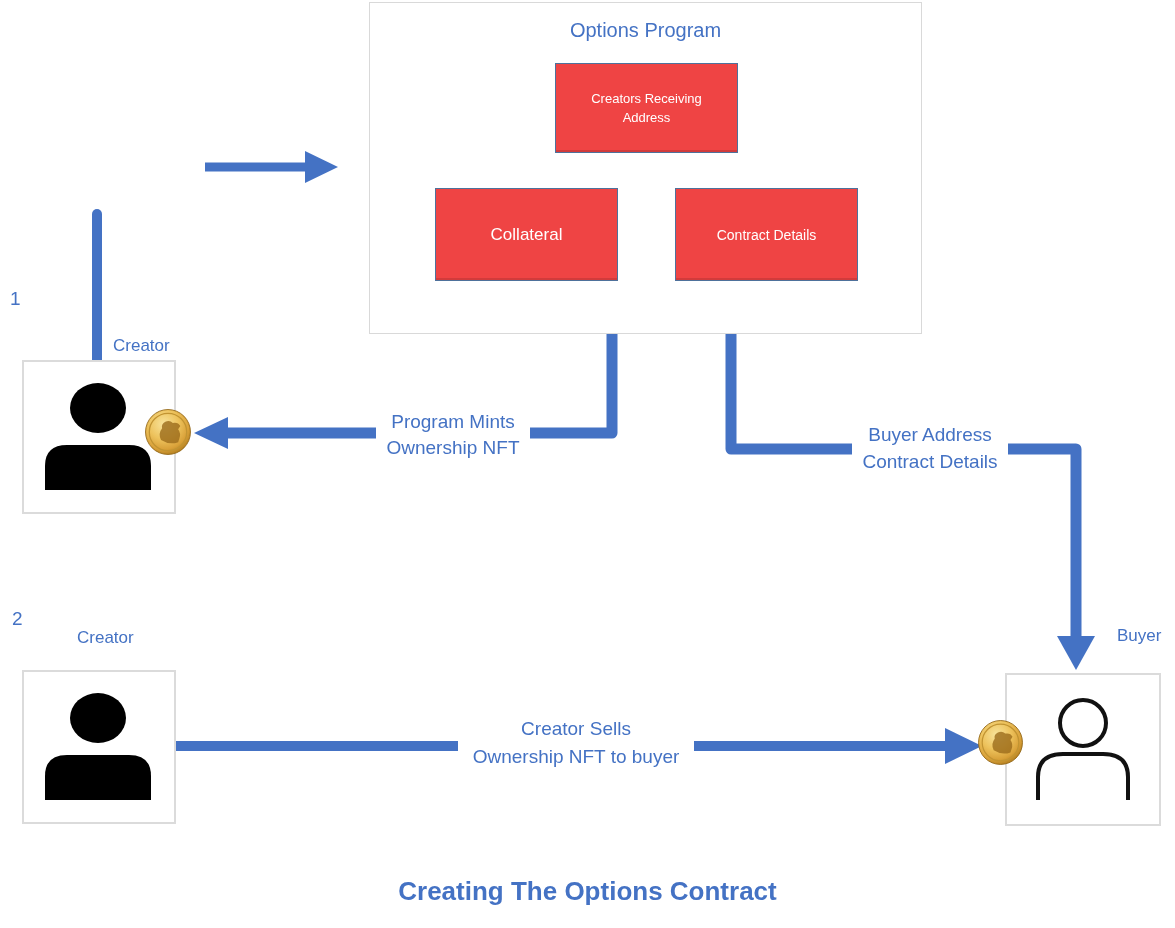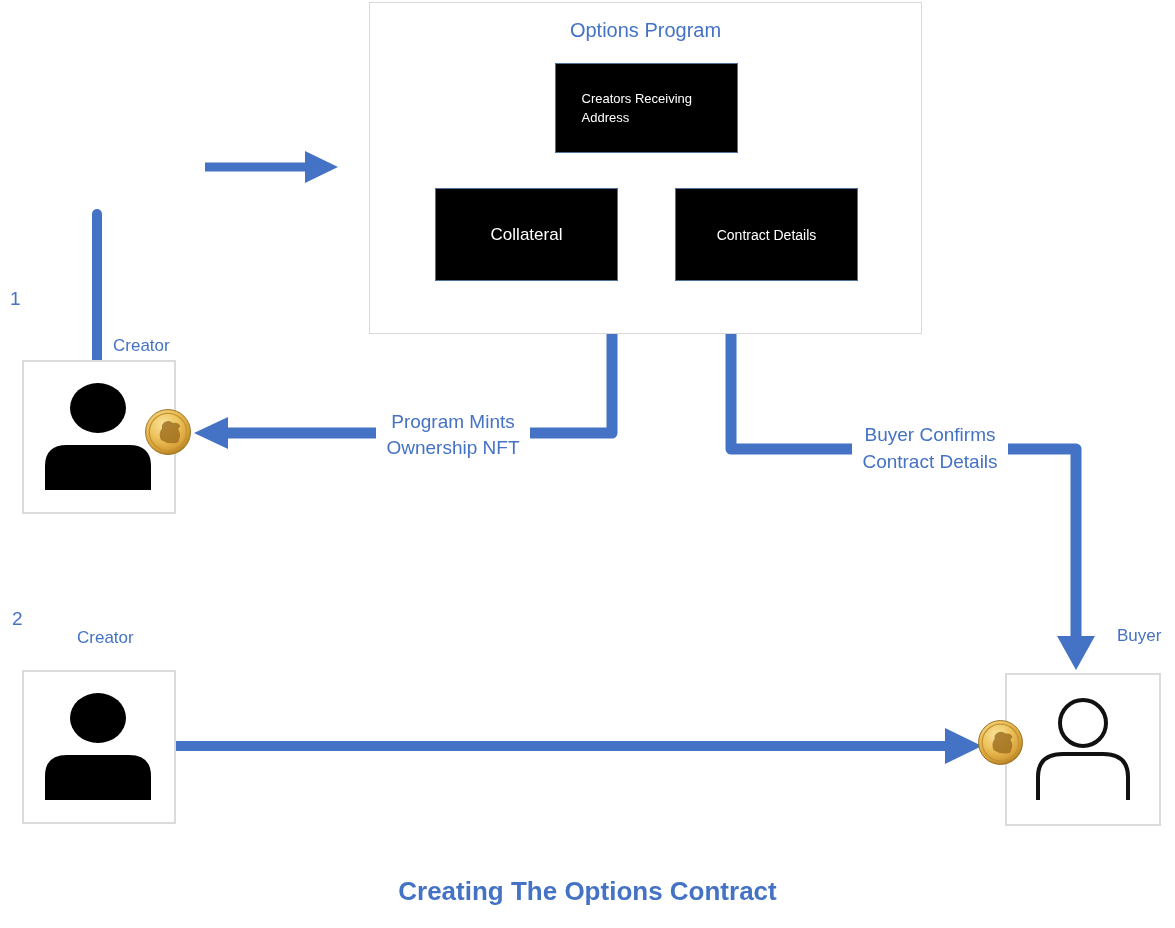--- a/index.html
+++ b/index.html
@@ -13,23 +13,24 @@
   
   .program-box{
     left:337px;top:2px;width:551px;height:330px;
     background:#ffffff;border:1px solid #D9D9D9;z-index:2;
   }
   .program-title{
     position:absolute;left:0;top:16px;width:100%;text-align:center;
     color:#4472C4;font-size:20px;
   }
   .shape{
-    position:absolute;background:#000000;border:1px solid #4E719B;
+    position:absolute;background:#ef4444;border:1px solid #4E719B;
     box-shadow:inset 0 -2px 0 rgba(0,0,0,.12);
     color:#ffffff;display:flex;align-items:center;justify-content:center;
+    text-align:center;
   }
   .shape-receiving{left:185px;top:60px;width:181px;height:88px;font-size:13px;line-height:19px;}
   .shape-receiving .inner{width:130px;}
   .shape-collateral{left:65px;top:185px;width:181px;height:91px;font-size:17px;}
   .shape-contract{left:305px;top:185px;width:181px;height:91px;font-size:14px;}
   
   .annotation{
     position:absolute;z-index:3;background:#ffffff;color:#4472C4;
     white-space:pre-line;text-align:center;font-size:19px;line-height:27px;
   }
@@ -103,22 +104,24 @@
     <div class="shape shape-collateral">
       <span>Collateral</span>
     </div>
     <div class="shape shape-contract">
       <span>Contract Details</span>
     </div>
   </div>
 
   <div class="annotation ann-mint">Program Mints
 Ownership NFT</div>
-  <div class="annotation ann-confirm">Buyer Confirms
+  <div class="annotation ann-confirm">Buyer Address
 Contract Details</div>
+  <div class="annotation ann-sell">Creator Sells
+Ownership NFT to buyer</div>
 
   <div class="step-num num-1">1</div>
   <div class="step-num num-2">2</div>
 
   <div class="mini-label lbl-creator1">Creator</div>
   <div class="mini-label lbl-creator2">Creator</div>
   <div class="mini-label lbl-buyer">Buyer</div>
 
   <div class="actor-box creator1-box">
     <svg width="150" height="150" viewBox="0 0 150 150">

